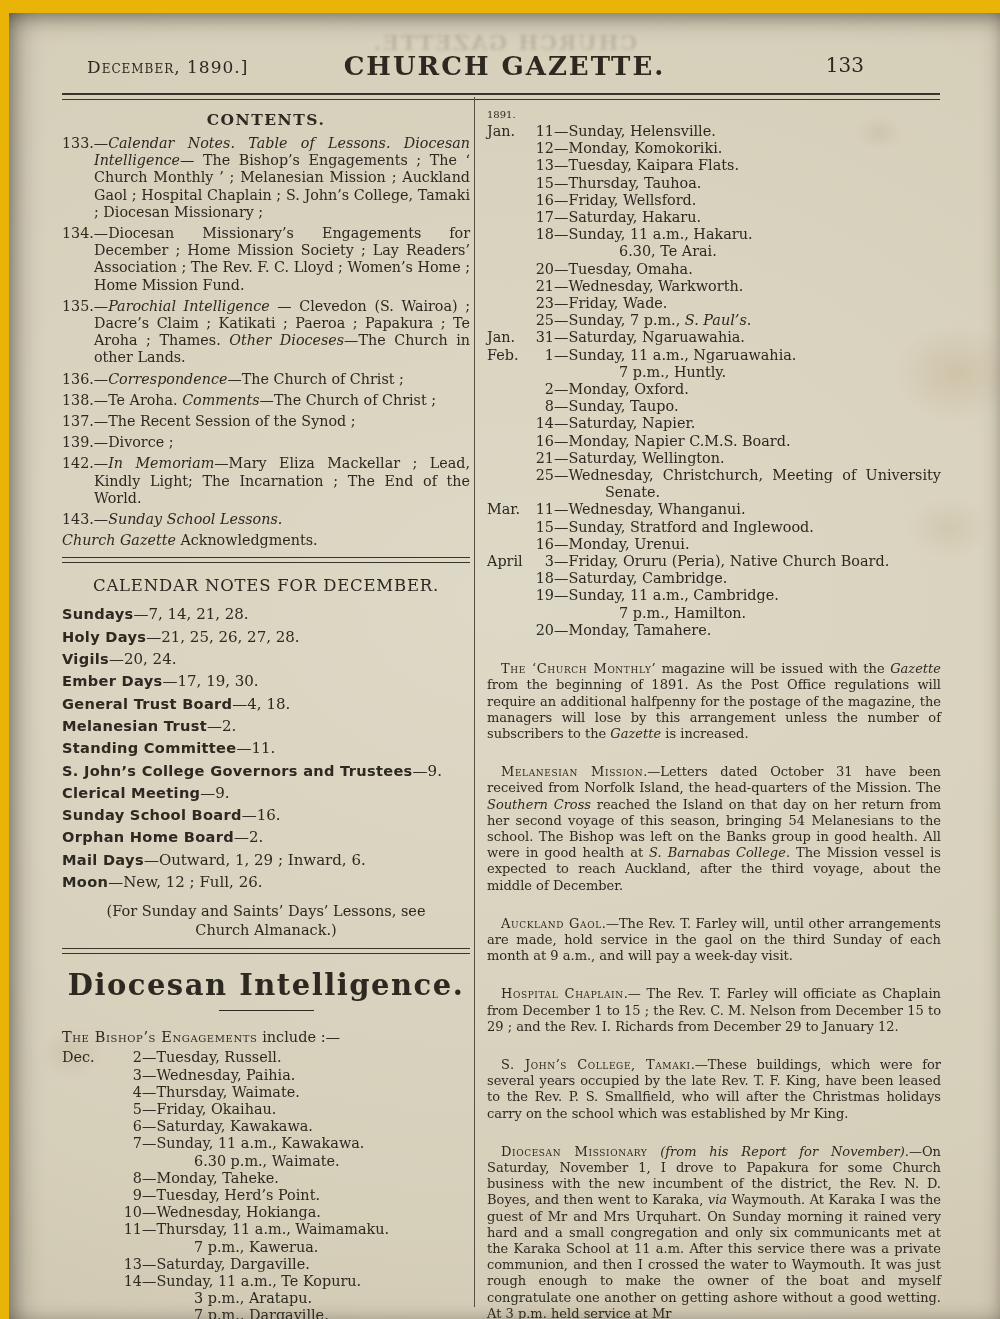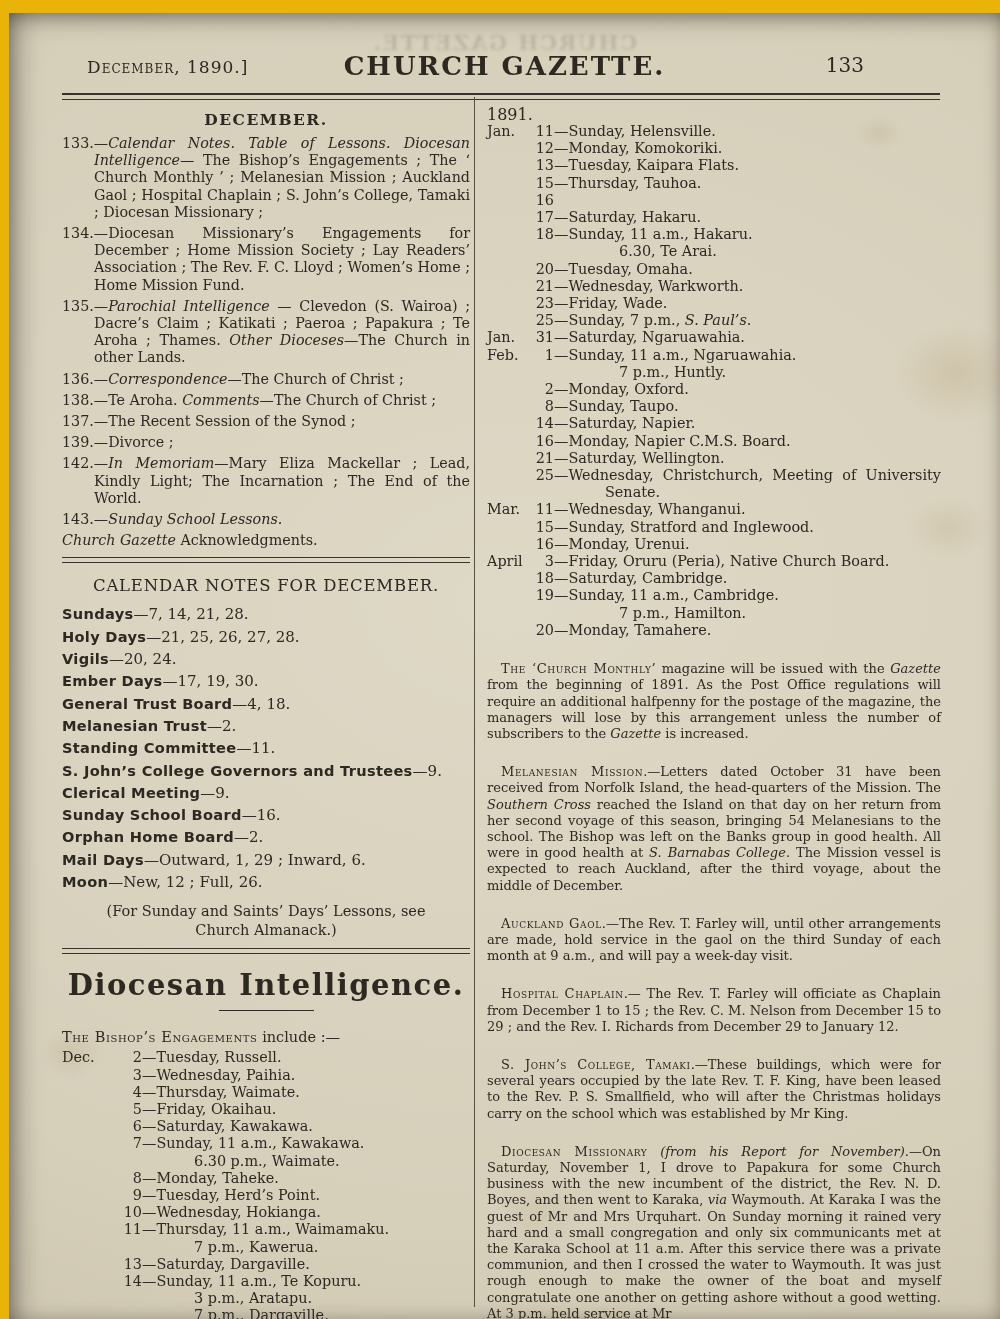--- a/index.html
+++ b/index.html
@@ -46,39 +46,39 @@
   #engagements-intro{font-size:14.5px;margin:0 0 4px;}
   .eng-row{display:flex;font-size:14.4px;line-height:17.2px;}
   .col-left .eng-row .m{width:52px;flex:none;}
   .col-left .eng-row .d{width:28px;flex:none;text-align:right;}
   .col-right .eng-row .m{width:42px;flex:none;}
   .col-right .eng-row .d{width:25px;flex:none;text-align:right;}
   .eng-row .t{flex:1;}
   .eng-row.ind1{padding-left:132px;}
   .eng-row.ind2{padding-left:118px;}
   .jrow .t{text-align:justify;text-align-last:justify;}
-  .year-label{font-size:16px;line-height:17px;}
+  .year-label{font-size:10px;line-height:17px;}
   #articles{margin-top:9px;}
   .article{font-size:13px;line-height:16.2px;text-align:justify;text-indent:14px;margin:22px 0 0;}
 </style>
 </head>
 <body>
 
 <div class="scan">
   <div class="paper">
 
     <div class="ghost">CHURCH GAZETTE.</div>
     <span class="issue-date">December, 1890.]</span>
     <h1 class="masthead">CHURCH GAZETTE.</h1>
     <span class="pageno">133</span>
     <div class="hrule"></div>
     <div class="vline"></div>
 
     <div class="col-left">
-      <h2 class="contents-title">DECEMBER.</h2>
+      <h2 class="contents-title">CONTENTS.</h2>
       <div id="contents-list">
           <div class="toc-entry"><span>133.</span><span>—</span><span class="i">Calendar Notes.  Table of Lessons.  Diocesan Intelligence—</span><span> The Bishop’s Engagements ; The ‘ Church Monthly ’ ; Melanesian Mission ; Auckland Gaol ; Hospital Chaplain ; S. John’s College, Tamaki ; Diocesan Missionary ;</span></div>
           <div class="toc-entry"><span>134.</span><span>—Diocesan Missionary’s Engagements for December ; Home Mission Society ; Lay Readers’ Association ; The Rev. F. C. Lloyd ; Women’s Home ; Home Mission Fund.</span></div>
           <div class="toc-entry"><span>135.</span><span>—</span><span class="i">Parochial Intelligence</span><span> — Clevedon (S. Wairoa) ; Dacre’s Claim ; Katikati ; Paeroa ; Papakura ; Te Aroha ; Thames. </span><span class="i">Other Dioceses</span><span>—The Church in other Lands.</span></div>
           <div class="toc-entry"><span>136.</span><span>—</span><span class="i">Correspondence</span><span>—The Church of Christ ;</span></div>
           <div class="toc-entry"><span>138.</span><span>—Te Aroha.  </span><span class="i">Comments</span><span>—The Church of Christ ;</span></div>
           <div class="toc-entry"><span>137.</span><span>—The Recent Session of the Synod ;</span></div>
           <div class="toc-entry"><span>139.</span><span>—Divorce ;</span></div>
           <div class="toc-entry"><span>142.</span><span>—</span><span class="i">In Memoriam</span><span>—Mary Eliza Mackellar ; Lead, Kindly Light; The Incarnation ; The End of the World.</span></div>
           <div class="toc-entry"><span>143.</span><span>—</span><span class="i">Sunday School Lessons.</span></div>
@@ -201,20 +201,21 @@
             <span class="t"><span>—Tuesday, Kaipara Flats.</span></span>
           </div>
           <div class="eng-row">
             <span class="m"></span>
             <span class="d">15</span>
             <span class="t"><span>—Thursday, Tauhoa.</span></span>
           </div>
           <div class="eng-row">
             <span class="m"></span>
             <span class="d">16</span>
+            <span class="t"><span>—Friday, Wellsford.</span></span>
           </div>
           <div class="eng-row">
             <span class="m"></span>
             <span class="d">17</span>
             <span class="t"><span>—Saturday, Hakaru.</span></span>
           </div>
           <div class="eng-row">
             <span class="m"></span>
             <span class="d">18</span>
             <span class="t"><span>—Sunday, 11 a.m., Hakaru.</span></span>

